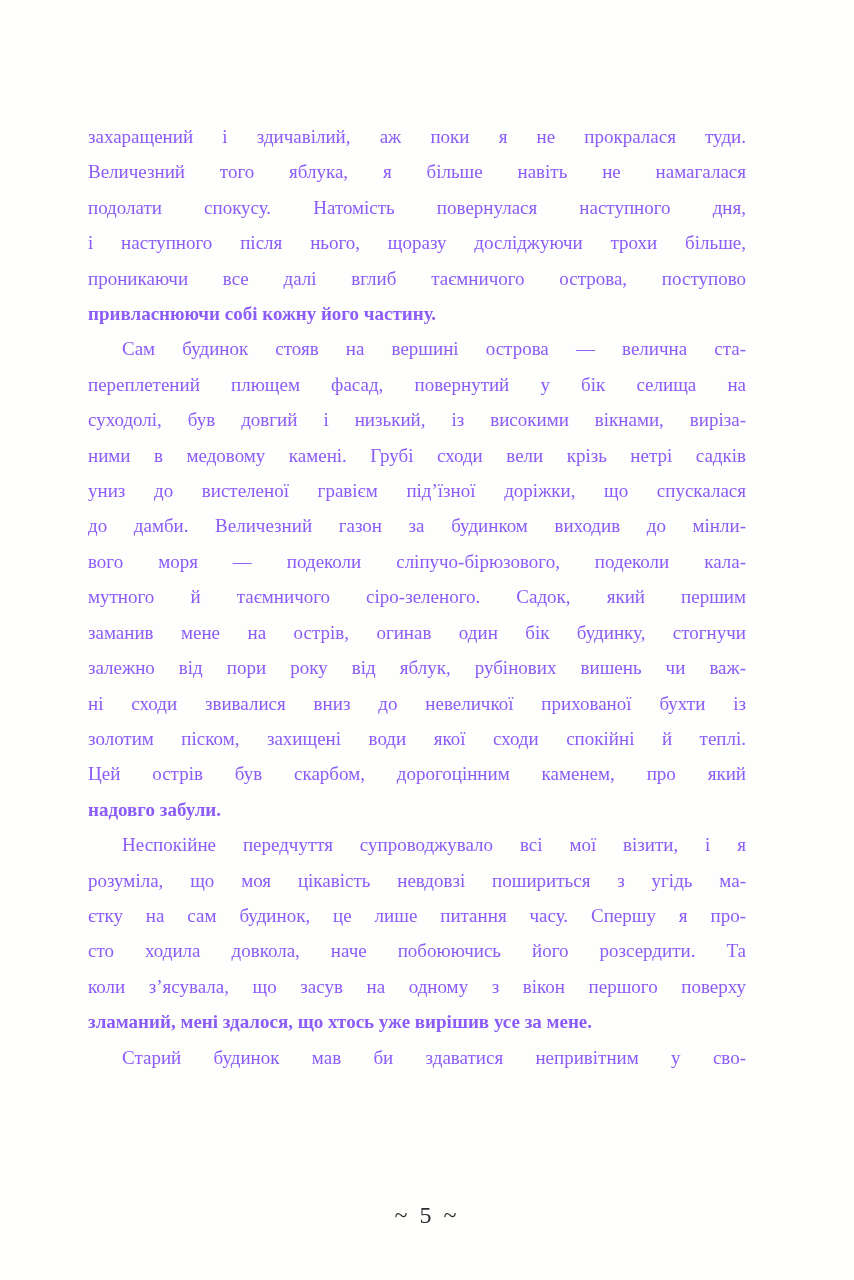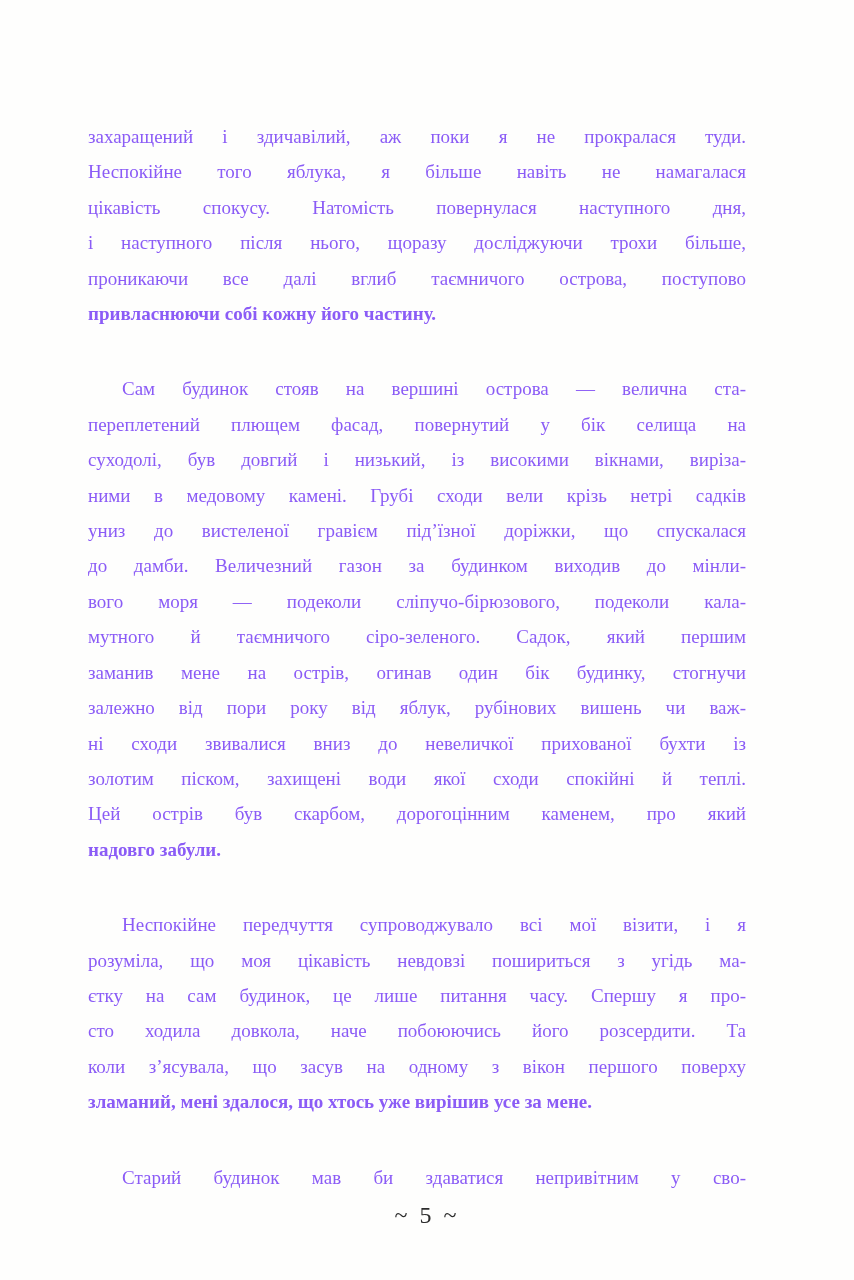--- a/index.html
+++ b/index.html
@@ -29,41 +29,40 @@
     text-align-last: justify;
     white-space: normal;
   }
   .line.last {
     text-align: left;
     text-align-last: left;
     font-weight: bold;
   }
   .line.indent {
     text-indent: 34px;
-    margin-top: 40px;
   }
   .page-number {
     position: absolute;
     top: 1202px;
     left: 0;
     width: 100%;
     text-align: center;
     font-size: 24px;
     color: #2c2c2c;
     letter-spacing: 3px;
   }
 </style>
 </head>
 <body>
 
 <div class="page">
   <div class="text-block" id="text-block">
       <div class="line">захаращений і здичавілий, аж поки я не прокралася туди.</div>
-      <div class="line">Неспокійне того яблука, я більше навіть не намагалася</div>
-      <div class="line">цікавість спокусу. Натомість повернулася наступного дня,</div>
+      <div class="line">Величезний того яблука, я більше навіть не намагалася</div>
+      <div class="line">подолати спокусу. Натомість повернулася наступного дня,</div>
       <div class="line">і наступного після нього, щоразу досліджуючи трохи більше,</div>
       <div class="line">проникаючи все далі вглиб таємничого острова, поступово</div>
       <div class="line last">привласнюючи собі кожну його частину.</div>
       <div class="line indent">Сам будинок стояв на вершині острова — велична ста-</div>
       <div class="line">переплетений плющем фасад, повернутий у бік селища на</div>
       <div class="line">суходолі, був довгий і низький, із високими вікнами, виріза-</div>
       <div class="line">ними в медовому камені. Грубі сходи вели крізь нетрі садків</div>
       <div class="line">униз до вистеленої гравієм під’їзної доріжки, що спускалася</div>
       <div class="line">до дамби. Величезний газон за будинком виходив до мінли-</div>
       <div class="line">вого моря — подеколи сліпучо-бірюзового, подеколи кала-</div>

